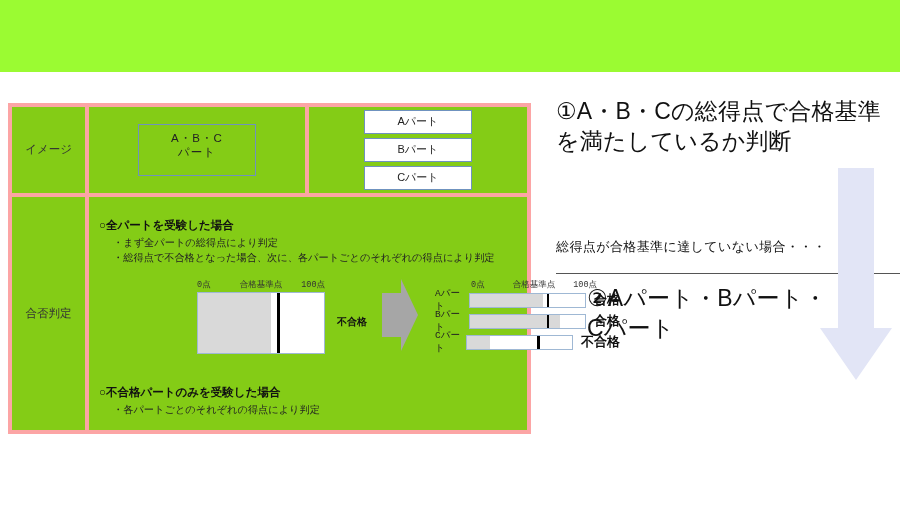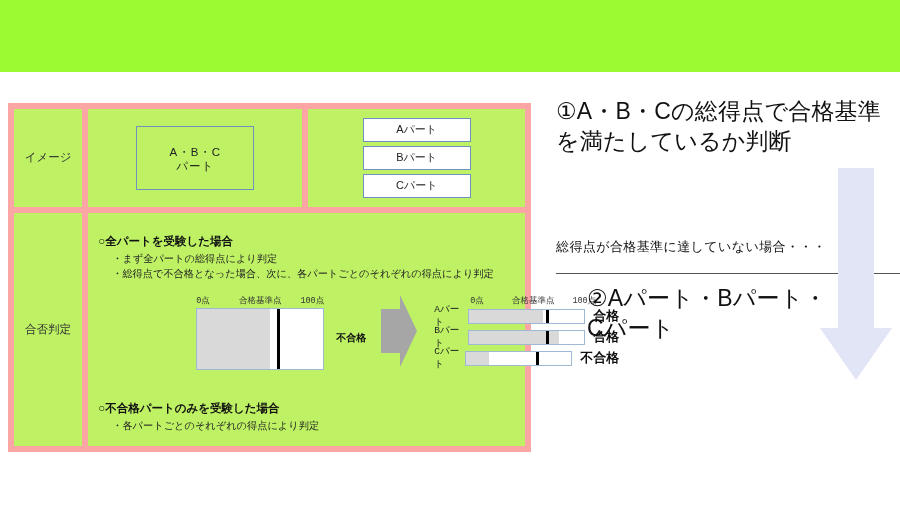--- a/index.html
+++ b/index.html
@@ -41,43 +41,43 @@
     font-weight: bold;
     font-size: 11.5px;
     text-align: center;
     padding: 4px 0 5px 0;
     border-right: 1px solid #ffffff;
     letter-spacing: 0.2px;
   }
   .hdr-row td:last-child { border-right: none; }
 
   .body-row td {
-    border: 6px solid #fca5a5;
+    border: 4px solid #fca5a5;
     vertical-align: middle;
-    background: #bef264;
+    background: #84cc16;
   }
 
   .col-label {
     width: 84px;
     text-align: center;
     font-size: 11.5px;
     color: #333333;
   }
   .col-mid  { width: 217px; }
   .col-right{ width: 220px; }
 
   
   #row-image { height: 86px; }
 
   .abc-box {
     width: 118px;
     margin: 16px auto;
     border: 1.5px solid #6f92bf;
     box-sizing: border-box;
-    padding: 18px 0 15px 0;
+    padding: 6px 0 15px 0;
     text-align: center;
     line-height: 1.25;
     font-size: 11.5px;
     color: #222;
     letter-spacing: 1px;
   }
 
   .part-stack {
     width: 108px;
     margin: 0 auto;

